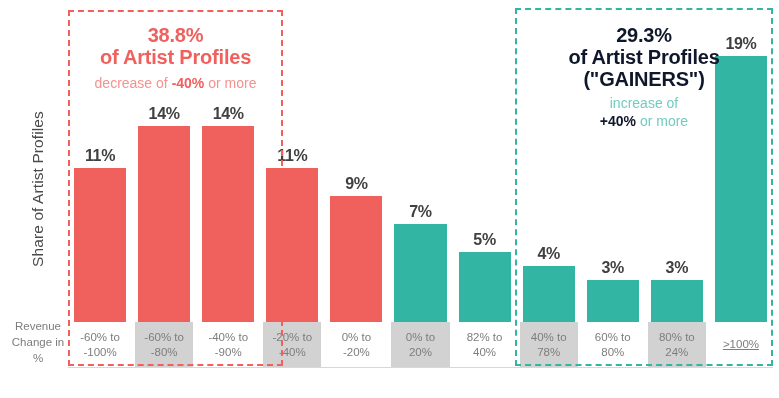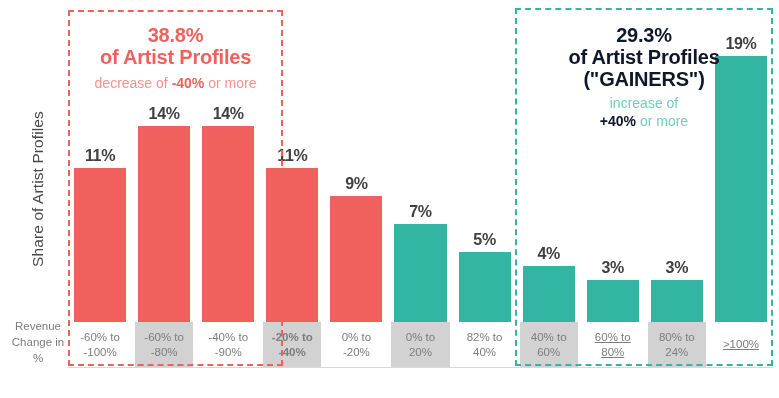--- a/index.html
+++ b/index.html
@@ -239,21 +239,21 @@
           <div>-60% to</div>
           <div>-80%</div>
         </div>
       </div>
       <div class="tick" style="left: 131.182px; width: 58.0909px;">
         <div>
           <div>-40% to</div>
           <div>-90%</div>
         </div>
       </div>
-      <div class="tick shaded" style="left: 195.273px; width: 58.0909px; font-weight: bold;">
+      <div class="tick shaded" style="left: 195.273px; width: 58.0909px;">
         <div>
           <div>-20% to</div>
           <div>-40%</div>
         </div>
       </div>
       <div class="tick" style="left: 259.364px; width: 58.0909px;">
         <div>
           <div>0% to</div>
           <div>-20%</div>
         </div>
@@ -266,24 +266,24 @@
       </div>
       <div class="tick" style="left: 387.545px; width: 58.0909px;">
         <div>
           <div>82% to</div>
           <div>40%</div>
         </div>
       </div>
       <div class="tick shaded" style="left: 451.636px; width: 58.0909px;">
         <div>
           <div>40% to</div>
-          <div>60%</div>
-        </div>
-      </div>
-      <div class="tick" style="left: 515.727px; width: 58.0909px; text-decoration: underline;">
+          <div>78%</div>
+        </div>
+      </div>
+      <div class="tick" style="left: 515.727px; width: 58.0909px;">
         <div>
           <div>60% to</div>
           <div>80%</div>
         </div>
       </div>
       <div class="tick shaded" style="left: 579.818px; width: 58.0909px;">
         <div>
           <div>80% to</div>
           <div>24%</div>
         </div>

